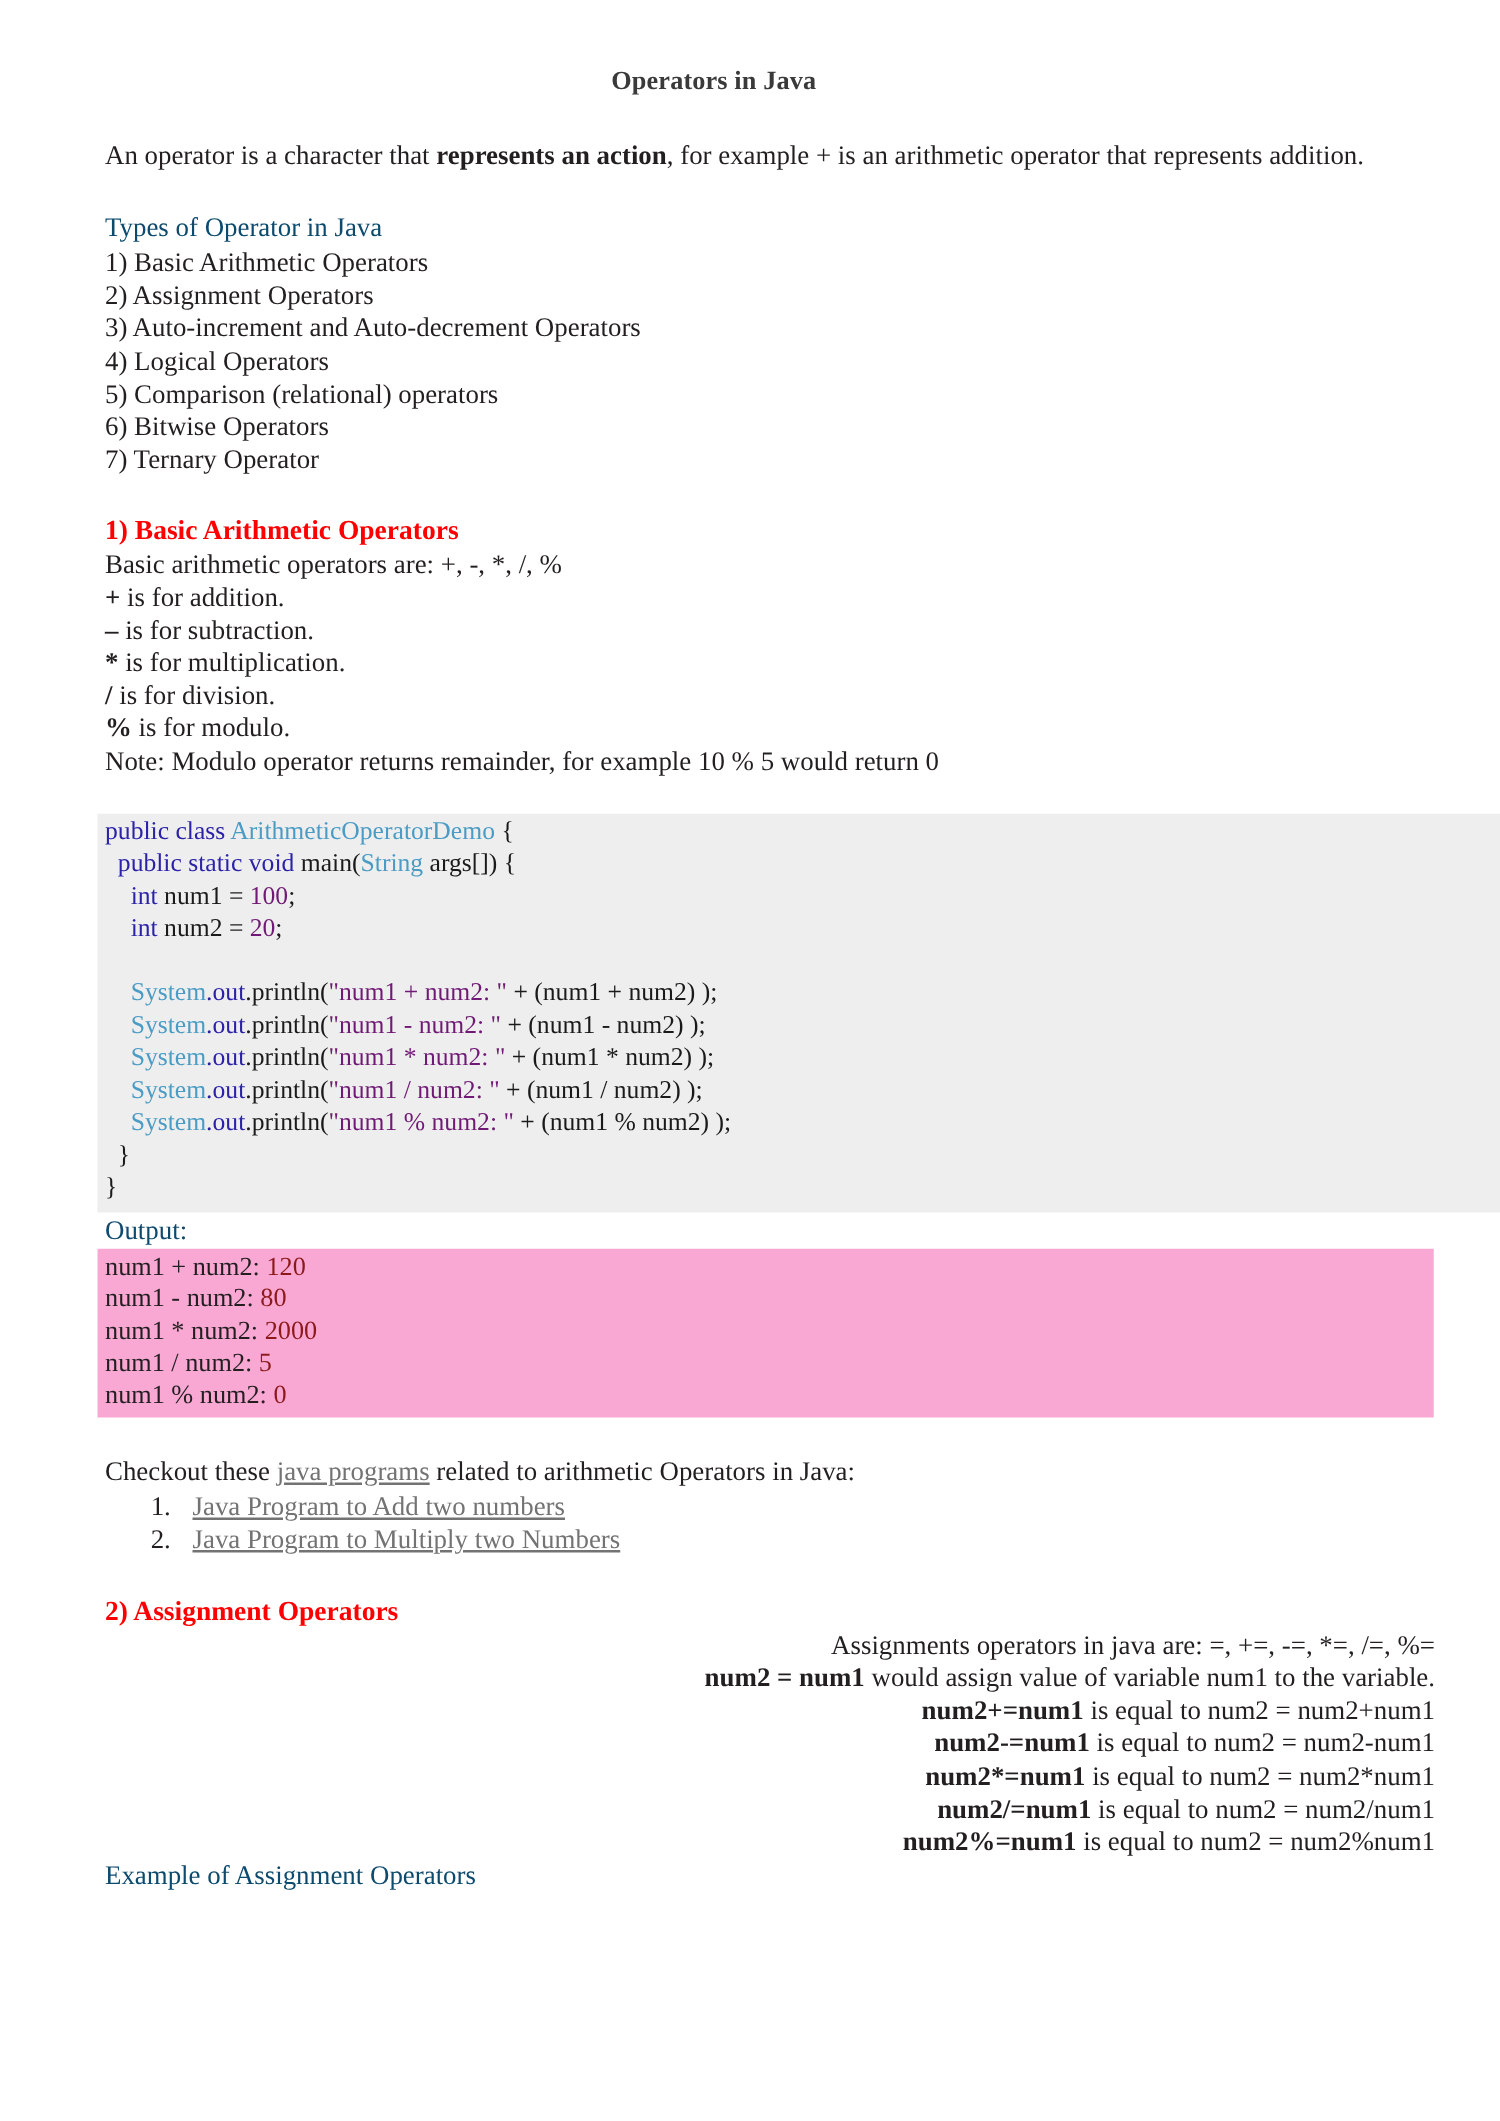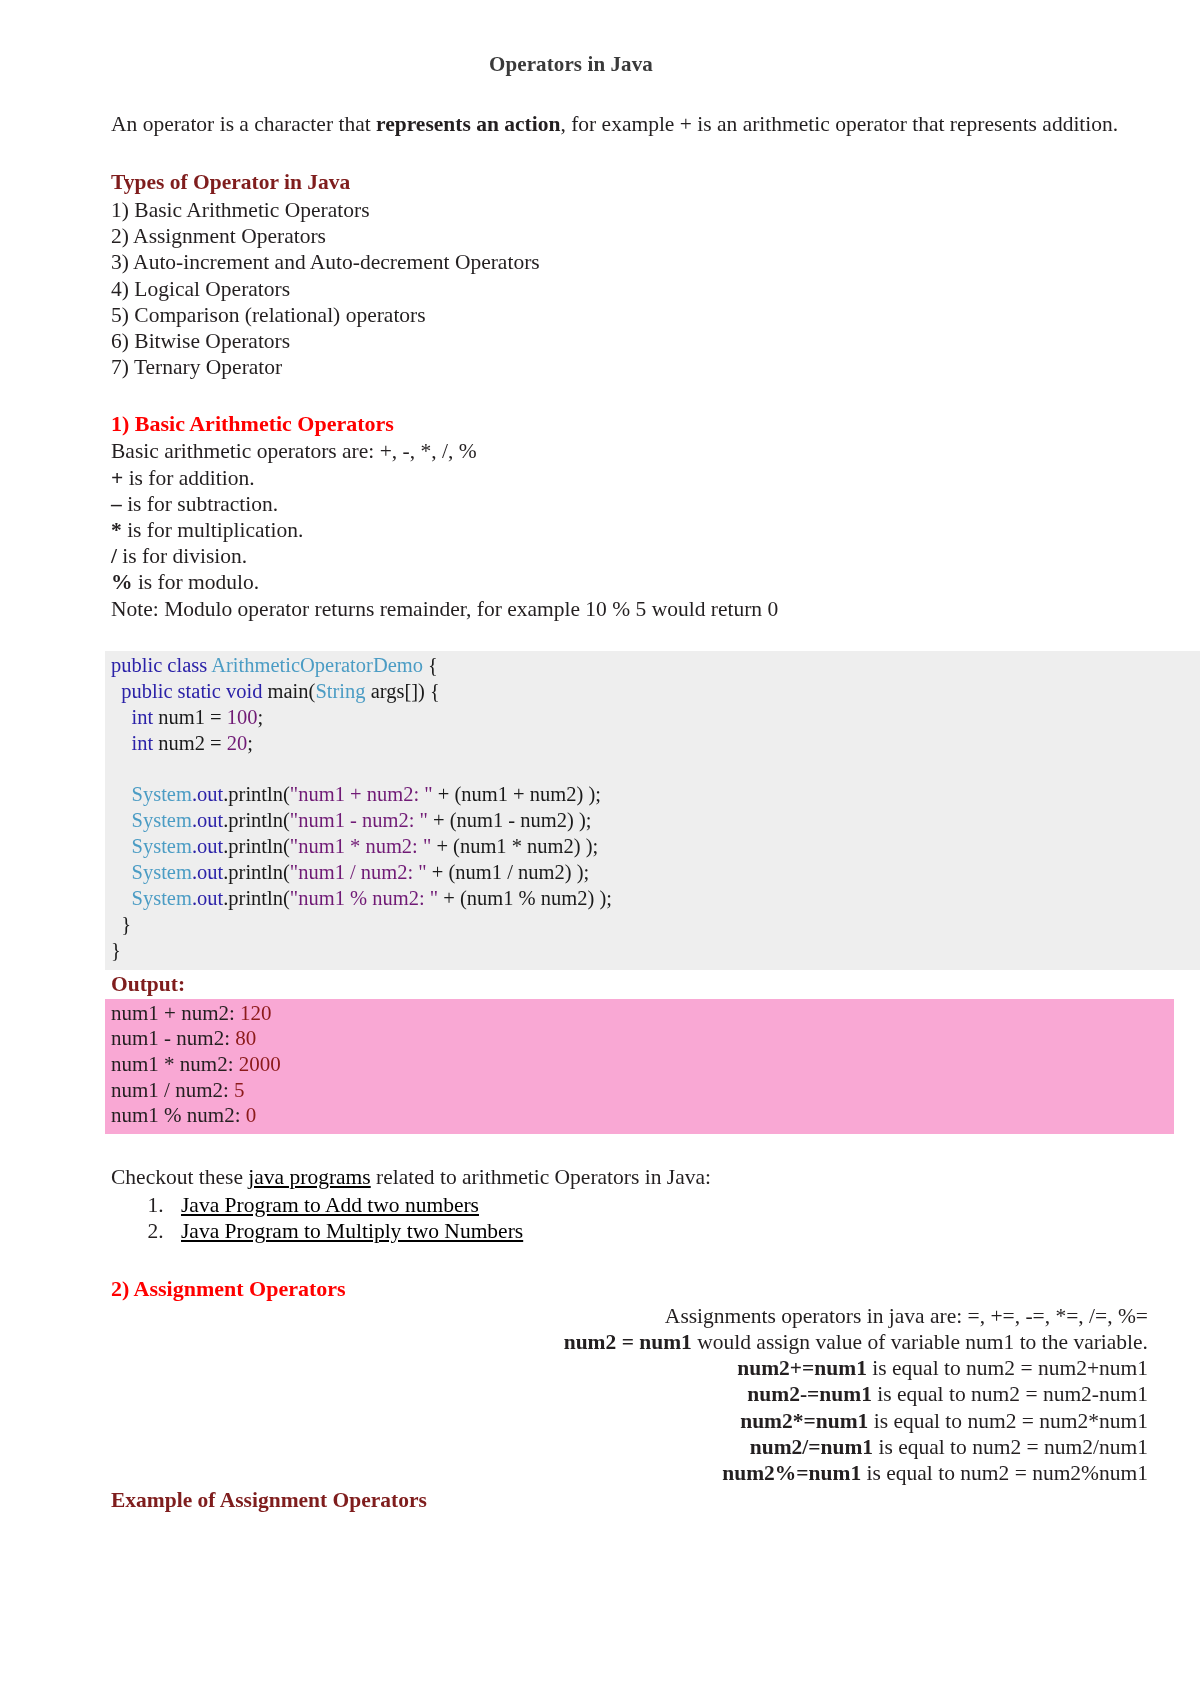--- a/index.html
+++ b/index.html
@@ -26,39 +26,39 @@
     text-align: center;
     font-weight: bold;
     font-size: 21px;
     color: #3a3a3a;
     margin: 0;
     padding-top: 52px;
     padding-right: 58px;
     letter-spacing: 0.1px;
   }
   .body-wrap {
-    padding-left: 111px;
+    padding-left: 84px;
     padding-right: 52px;
     margin-top: 0;
   }
   p.para {
     font-size: 21.5px;
     line-height: 29px;
     margin: 0;
     color: #231f20;
   }
   .spacer-lg { height: 33px; }
   .spacer-md { height: 29px; }
   .bold { font-weight: bold; }
   h2.sec-head {
     font-size: 21.5px;
-    font-weight: bold;
+    font-weight: normal;
     margin: 0;
     line-height: 29px;
-    color: #7f1d1d;
+    color: #0c4a6e;
   }
   h2.red-head {
     font-size: 22px;
     font-weight: bold;
     margin: 0;
     line-height: 29px;
     color: #ff0000;
   }
   ol.type-list {
     list-style: none;
@@ -107,21 +107,21 @@
     list-style-position: outside;
     list-style-type: decimal;
   }
   ol.link-list li {
     font-size: 21.5px;
     line-height: 26.5px;
     color: #231f20;
     padding-left: 12px;
   }
   a.greenlink {
-    color: #000000;
+    color: #737373;
     text-decoration: underline;
     font-size: 21.5px;
   }
   .assign-lines div {
     font-size: 21.5px;
     line-height: 26.2px;
     text-align: right;
   }
 </style>
 </head>

